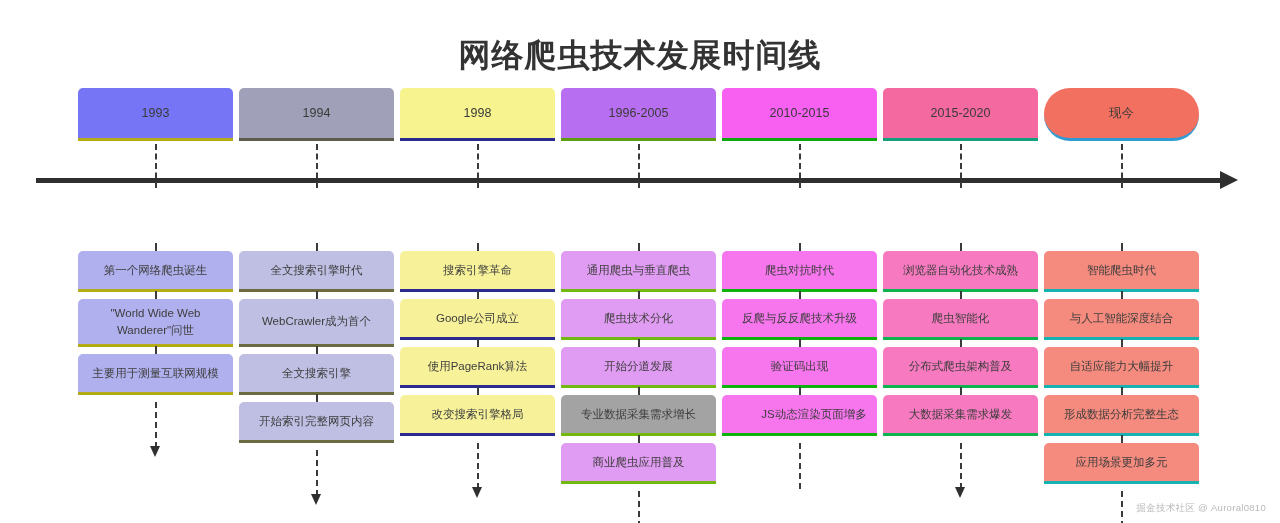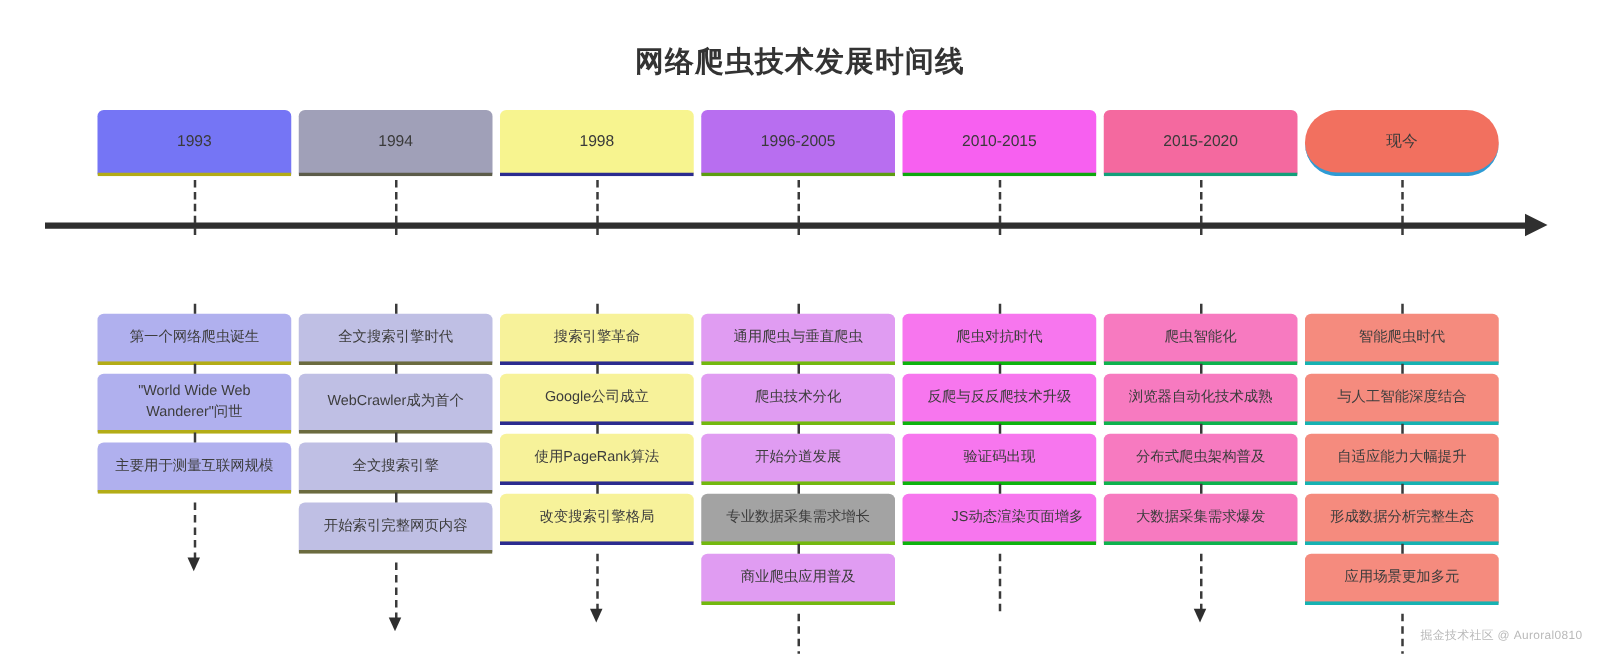--- a/index.html
+++ b/index.html
@@ -9,21 +9,21 @@
     font-family: "Liberation Sans", "DejaVu Sans", sans-serif;
     overflow: hidden;
   }
   #stage { position: relative; width: 1280px; height: 523px; }
 
   
   #title {
     position: absolute;
     left: 0; top: 34px; width: 1280px;
     text-align: center;
-    font-size: 23px;
+    font-size: 32px;
     font-weight: bold;
     color: #333333;
     letter-spacing: 1px;
   }
 
   
   #axis-line {
     position: absolute;
     left: 36px; top: 178px;
     width: 1190px; height: 5px;
@@ -204,22 +204,22 @@
           <div class="item" style="background: rgb(247, 118, 238); border-bottom-color: rgb(14, 178, 14); padding-left: 36px;">JS动态渲染页面增多<div class="item-link"></div></div>
           <div class="tail">
             <div class="tail-line"></div>
           </div>
         </div>
       </div>
       <div class="col" style="left: 883px;">
         <div class="year-box" style="background: rgb(244, 105, 159); border-bottom-color: rgb(19, 160, 122);">2015-2020</div>
         <div class="connector-top"></div>
         <div class="items">
+          <div class="item" style="background: rgb(247, 122, 192); border-bottom-color: rgb(14, 178, 78);">浏览器自动化技术成熟<div class="item-link"></div></div>
           <div class="item" style="background: rgb(247, 122, 192); border-bottom-color: rgb(14, 178, 78);">爬虫智能化<div class="item-link"></div></div>
-          <div class="item" style="background: rgb(247, 122, 192); border-bottom-color: rgb(14, 178, 78);">浏览器自动化技术成熟<div class="item-link"></div></div>
           <div class="item" style="background: rgb(247, 122, 192); border-bottom-color: rgb(14, 178, 78);">分布式爬虫架构普及<div class="item-link"></div></div>
           <div class="item" style="background: rgb(247, 122, 192); border-bottom-color: rgb(14, 178, 78);">大数据采集需求爆发<div class="item-link"></div></div>
           <div class="tail">
             <div class="tail-line"></div>
             <div class="tail-head"></div>
           </div>
         </div>
       </div>
       <div class="col" style="left: 1044px;">
         <div class="year-box" style="background: rgb(242, 112, 95); border-bottom-color: rgb(47, 155, 212); border-radius: 26px;">现今</div>

